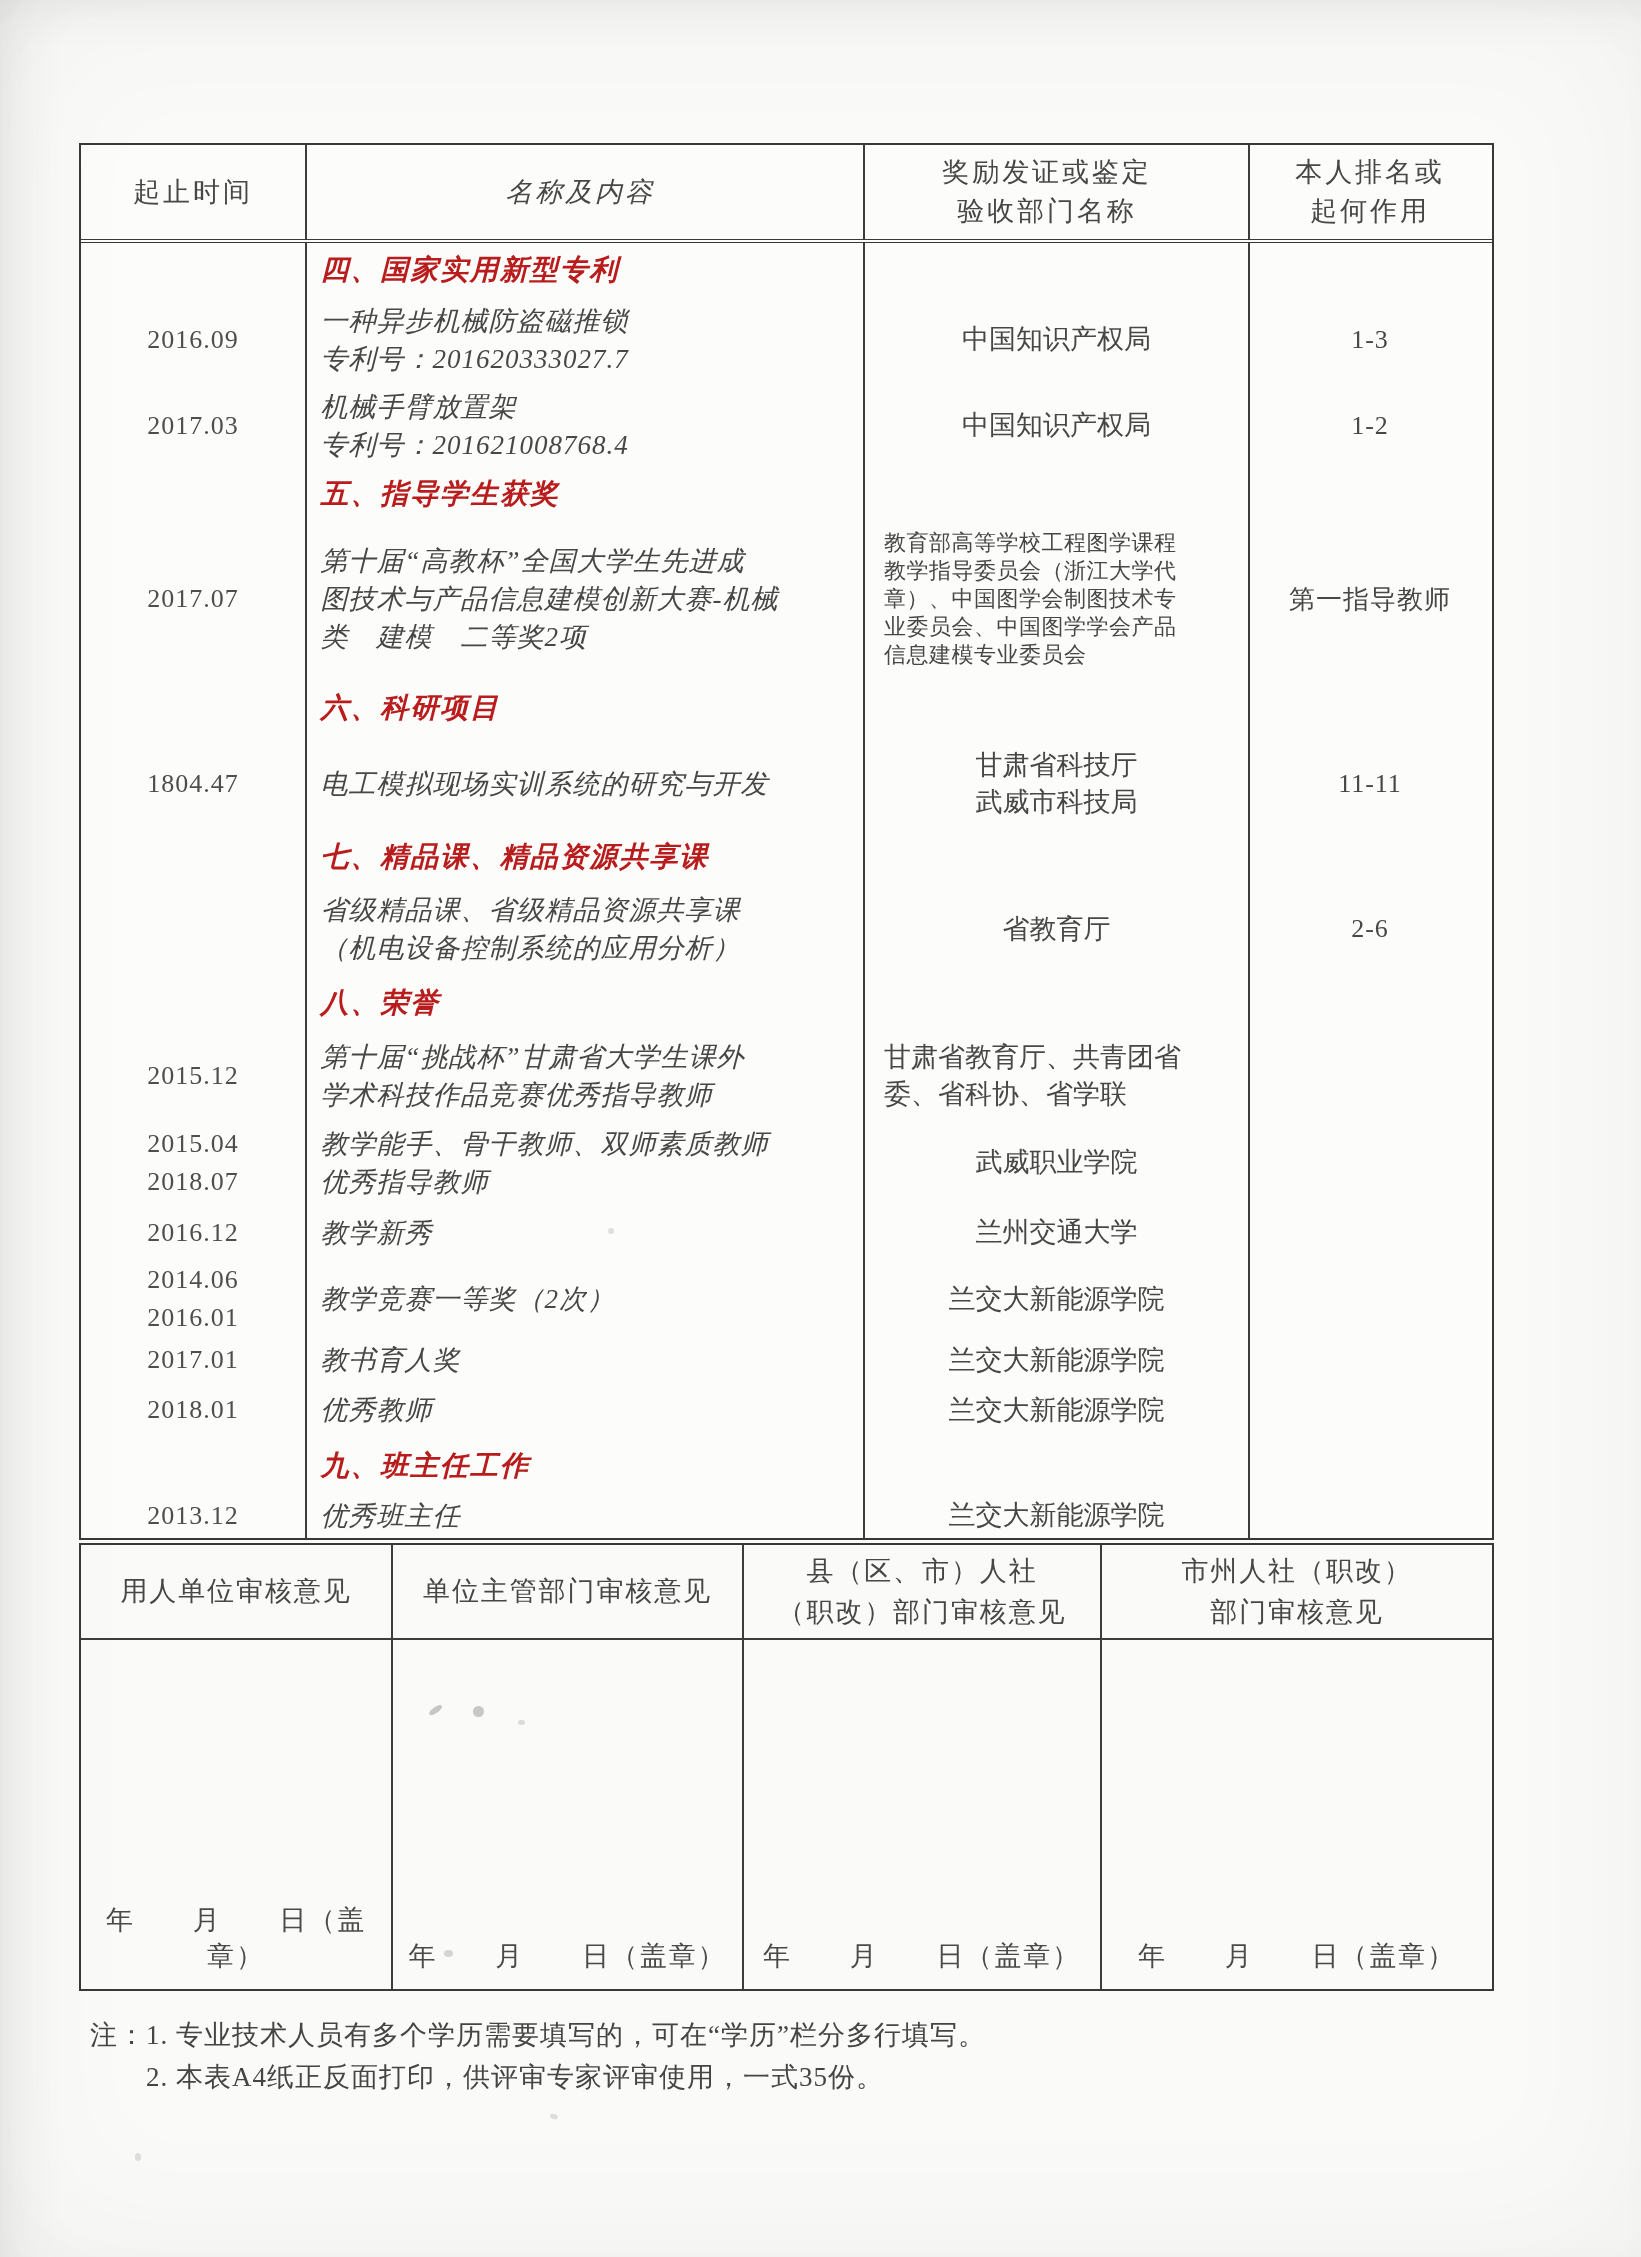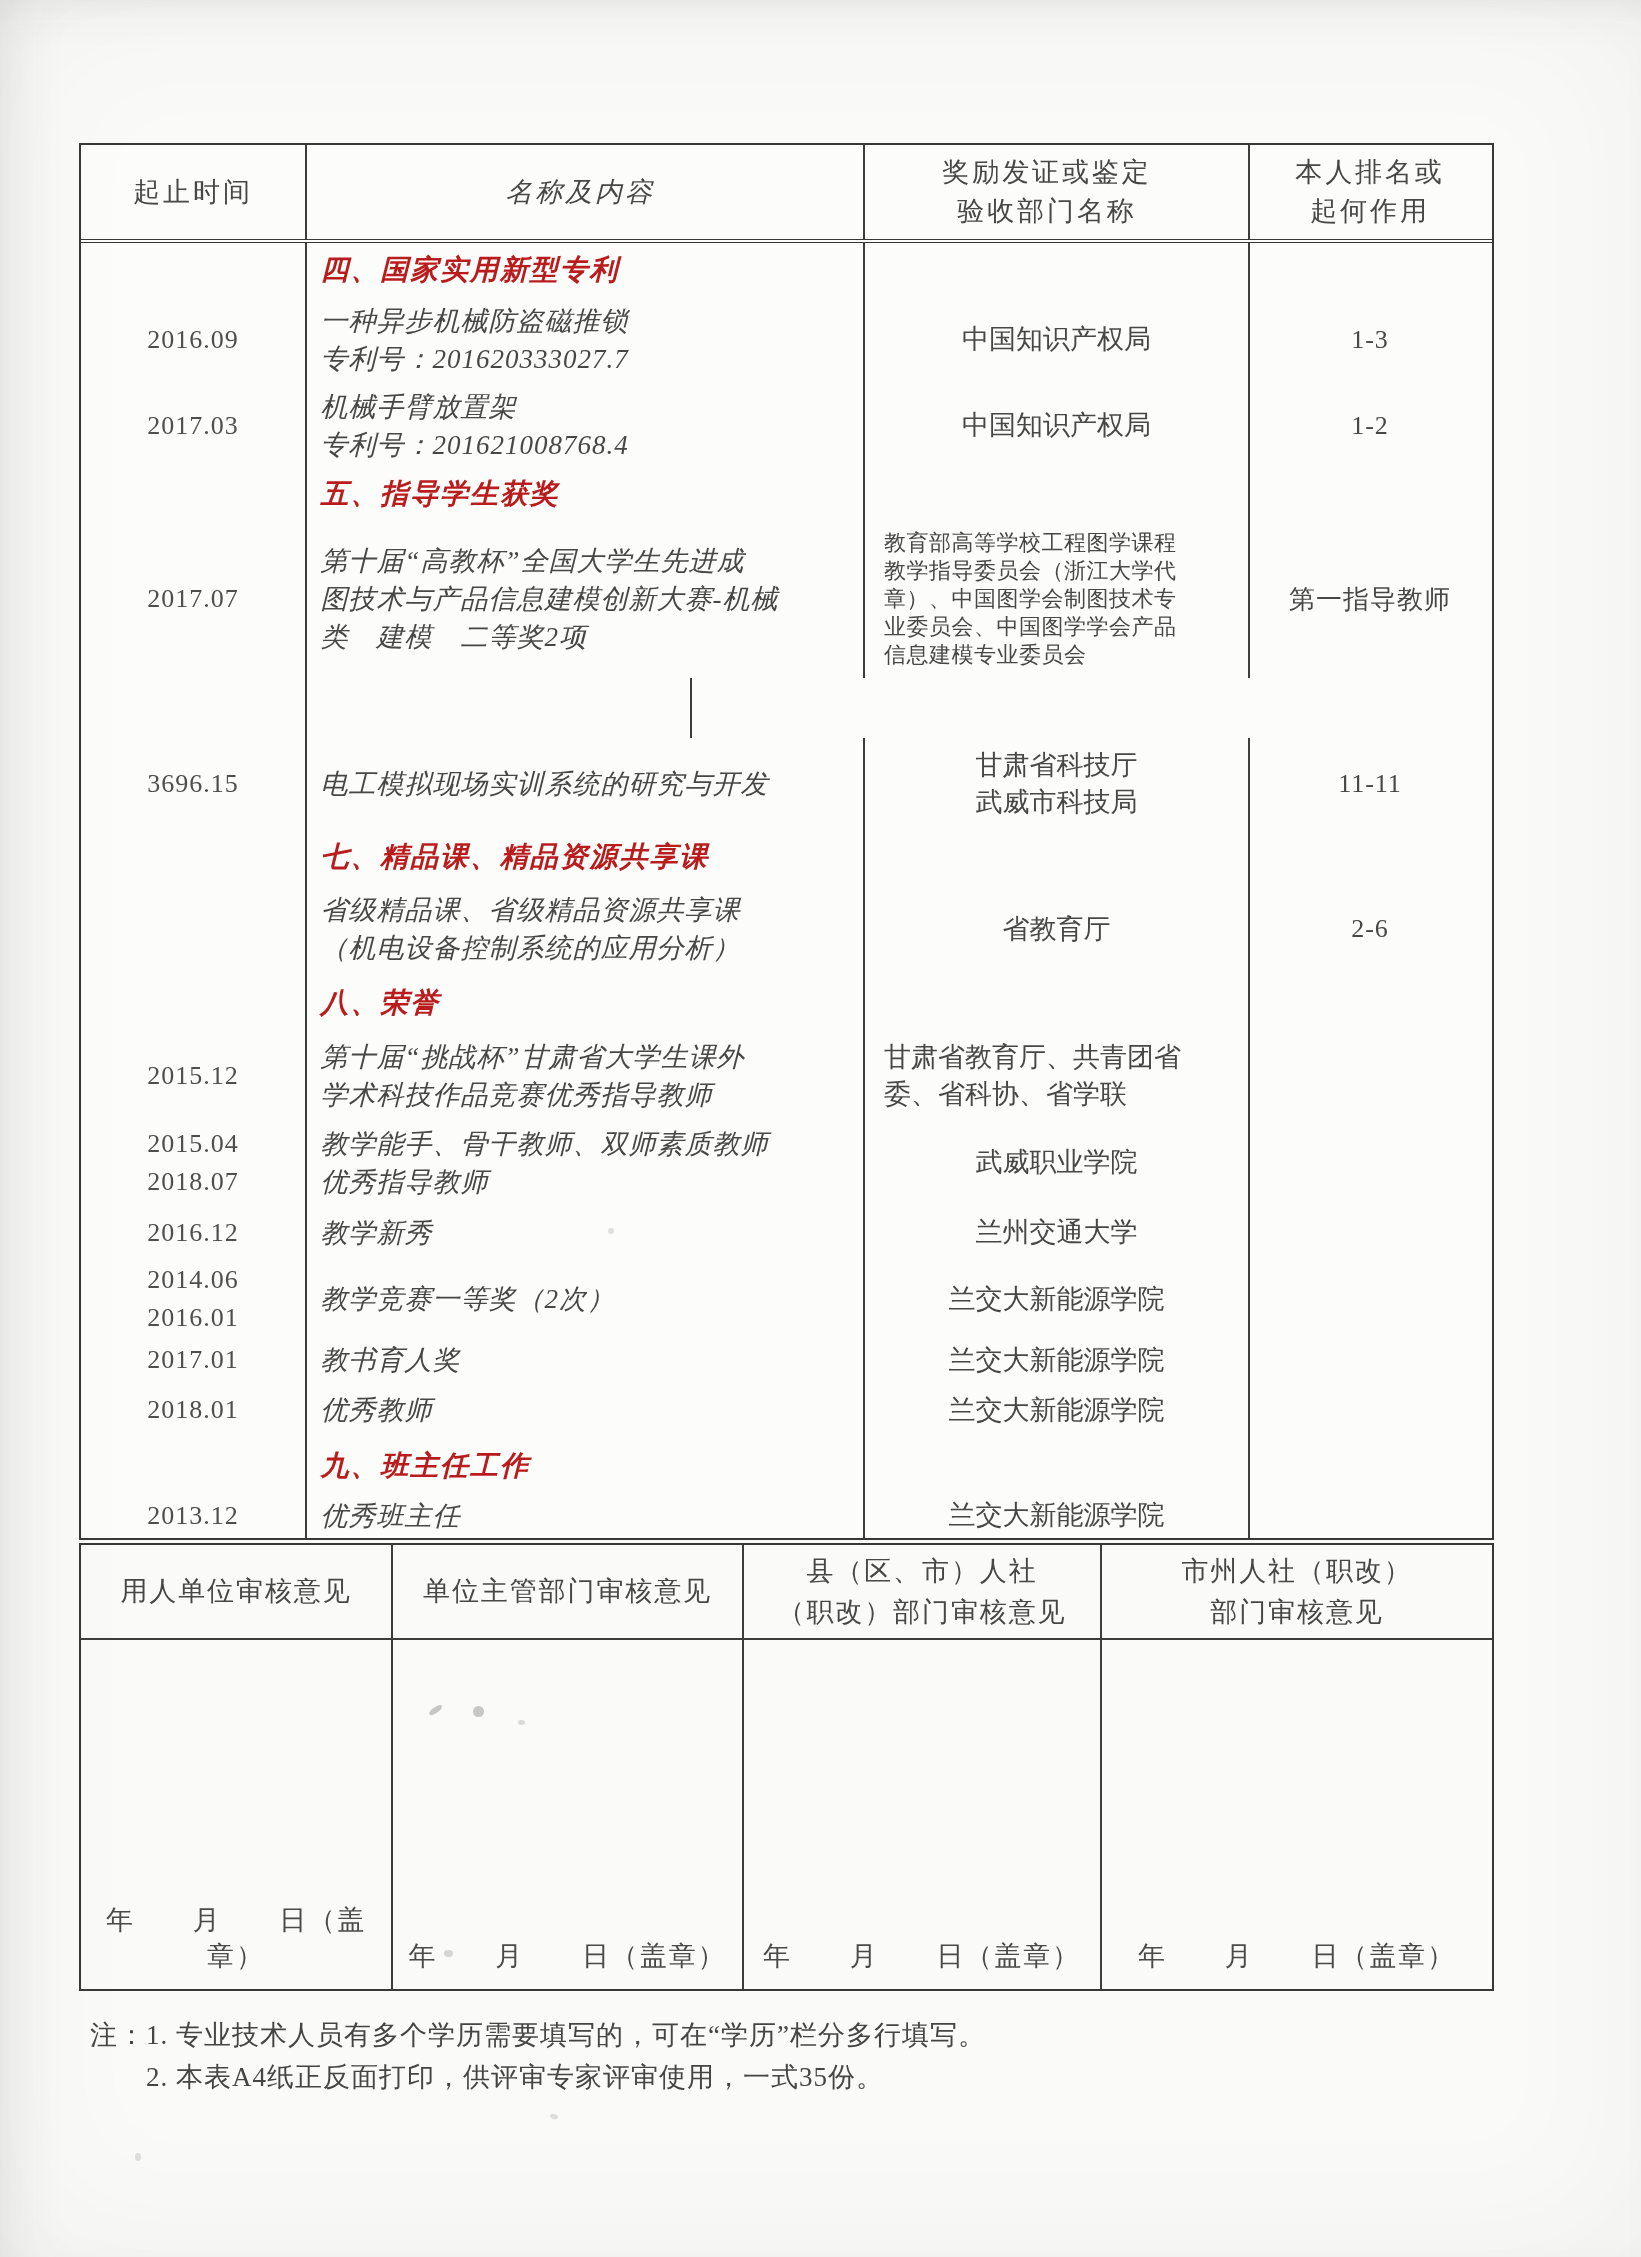--- a/index.html
+++ b/index.html
@@ -127,27 +127,30 @@
 业委员会、中国图学学会产品
 信息建模专业委员会</span>
           </div>
         <div class="cell c4">
             <span class="role">第一指导教师</span>
           </div>
       </div>
 
       <div class="row" style="height:60px">
         <div class="cell c1"></div>
+        <div class="cell c2">
+            <span class="section-title">六、科研项目</span>
+          </div>
         <div class="cell c3"></div>
         <div class="cell c4"></div>
       </div>
 
       <div class="row" style="height:91px">
         <div class="cell c1">
-            <span class="period">3696.15</span>
+            <span class="period">1804.47</span>
           </div>
         <div class="cell c2">
             <span class="content">电工模拟现场实训系统的研究与开发</span>
           </div>
         <div class="cell c3">
             <span class="authority">甘肃省科技厅
 武威市科技局</span>
           </div>
         <div class="cell c4">
             <span class="role">11-11</span>

